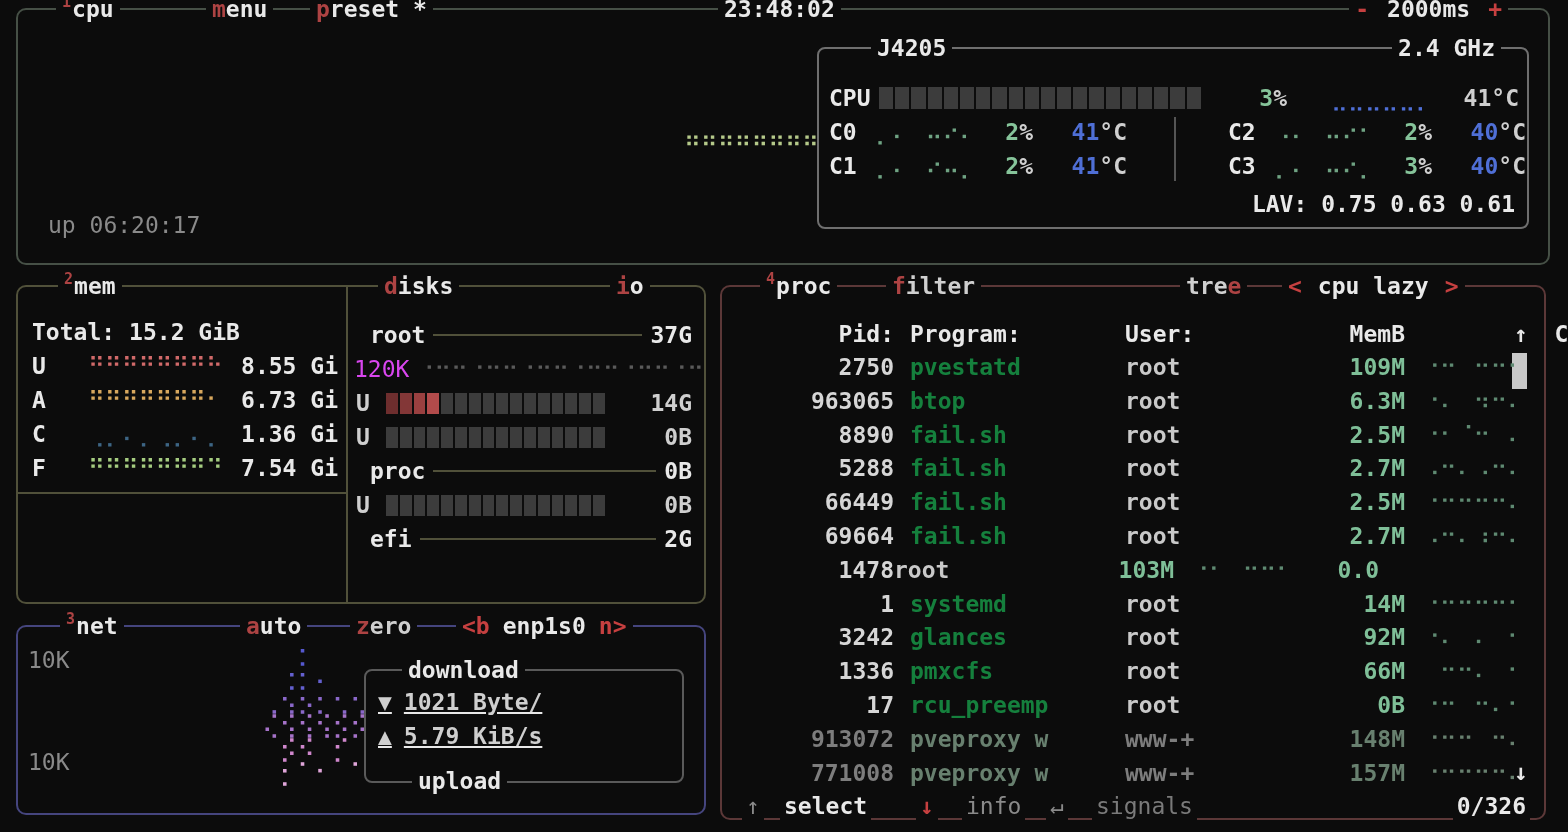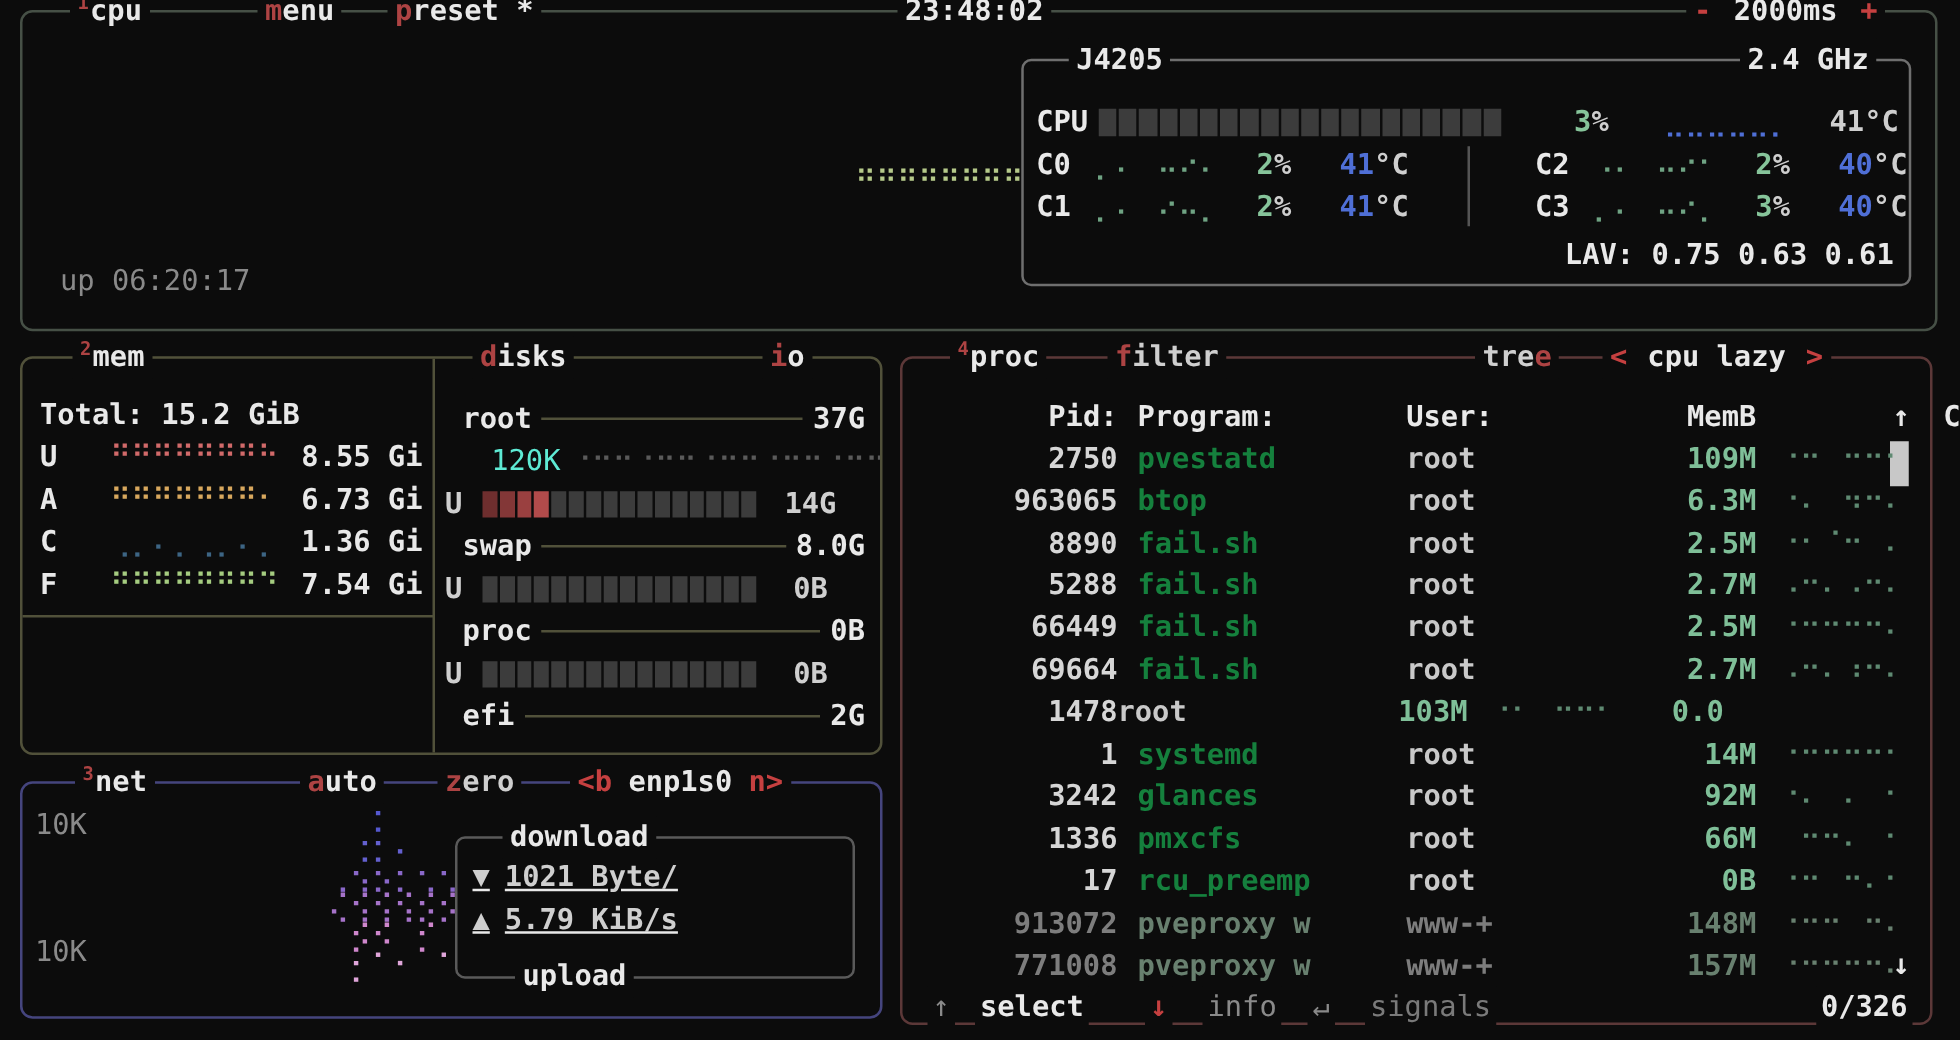--- a/index.html
+++ b/index.html
@@ -46,26 +46,26 @@
   .mr-key{width:56px;}
   .mr-dots{width:112px;font-weight:400;}
   .mr-val{flex:1;text-align:right;}
   #mem-hline{position:absolute;left:0;top:205px;width:330px;border-top:2px solid #51513a;}
   #mem-vsep{position:absolute;left:328px;top:0;height:100%;border-left:2px solid #51513a;}
   #disk-col{position:absolute;left:330px;top:31px;width:356px;}
   .drow{height:34px;line-height:34px;display:flex;align-items:center;}
   .drow.title .dname{padding:0 6px 0 22px;}
   .dfill{flex:1;height:0;border-top:2px solid #51513a;margin:0 2px;}
   .dsize{padding:0 12px 0 6px;}
-  .dio-val{color:#5eead4;font-weight:400;padding-left:6px;margin-left:39px;}
+  .dio-val{color:#d946ef;font-weight:400;padding-left:6px;}
   .dio-dots{color:#5a5a5a;font-weight:400;flex:1;overflow:hidden;padding-left:8px;}
   .dm-label{width:38px;padding-left:8px;}
   .dmeter{display:flex;gap:2px;}
   .dmcell{width:11.8px;height:21px;background:#3c3c3c;}
-  .dm-val{flex:1;text-align:center;padding-right:12px;}
+  .dm-val{flex:1;text-align:right;padding-right:12px;}
   
   #net-graph{position:absolute;left:244px;top:14px;}
   .ngline{position:absolute;left:0;height:24px;line-height:24px;font-size:24px;font-weight:400;}
   .net-rate{position:absolute;left:12px;height:34px;line-height:34px;text-decoration:underline;}
   .net-arrow{color:#cfcfcf;margin-right:12px;}
   
   #proc-header,#proc-rows{position:absolute;left:16px;}
   #proc-header{top:30px;display:flex;height:34px;line-height:34px;}
   #proc-rows{top:64px;}
   .prow{display:flex;height:33.8px;line-height:33.8px;}
@@ -90,21 +90,21 @@
     <span class="bt" style="left:38px"><span class="sup">1</span><span class="w">cpu</span></span>
     <span class="bt" style="left:188px"><span class="red">m</span><span class="w">enu</span></span>
     <span class="bt" style="left:292px"><span class="red">p</span><span class="w">reset *</span></span>
     <span class="bt" style="left:700px"><span class="w">23:48:02</span></span>
     <span class="bt" style="right:40px"><span class="bred" style="margin-right:18px">-</span><span class="w">2000ms</span><span class="bred" style="margin-left:18px">+</span></span>
 
     <span class="abs" style="left:666px;top:112px;color:#b5c98a;font-weight:400">⠶⠶⠶⠶⠶⠶⠶⠶⠶</span>
     <span class="abs gray" style="left:30px;top:198px">up 06:20:17</span>
 
     <div class="panel" id="cpu-inner">
-      <span class="bt" style="left:36px"><span class="w">J4205</span></span>
+      <span class="bt" style="left:52px"><span class="w">J4205</span></span>
       <span class="bt" style="right:26px"><span class="w">2.4 GHz</span></span>
 
       <div id="cpu-total-row">
         <span class="ct-label w">CPU</span>
         <div id="cpu-meter">
             <div class="mcell"></div>
             <div class="mcell"></div>
             <div class="mcell"></div>
             <div class="mcell"></div>
             <div class="mcell"></div>
@@ -219,25 +219,20 @@
             <div class="dmcell"></div>
             <div class="dmcell"></div>
             <div class="dmcell"></div>
             <div class="dmcell"></div>
             <div class="dmcell"></div>
             <div class="dmcell"></div>
             <div class="dmcell"></div>
             <div class="dmcell"></div>
           </div>
           <span class="dm-val dimw">14G</span>
-        </div>
-        <div class="drow title">
-          <span class="dname w">swap</span>
-          <span class="dfill"></span>
-          <span class="dsize w">8.0G</span>
         </div>
         <div class="drow meter">
           <span class="dm-label dimw">U</span>
           <div class="dmeter">
             <div class="dmcell"></div>
             <div class="dmcell"></div>
             <div class="dmcell"></div>
             <div class="dmcell"></div>
             <div class="dmcell"></div>
             <div class="dmcell"></div>

